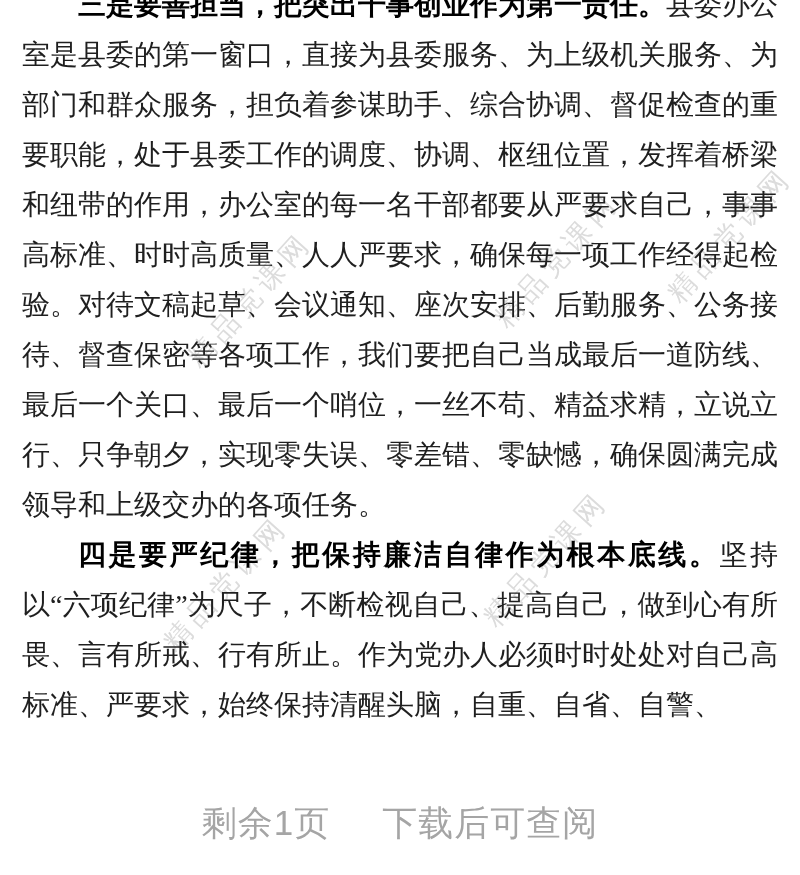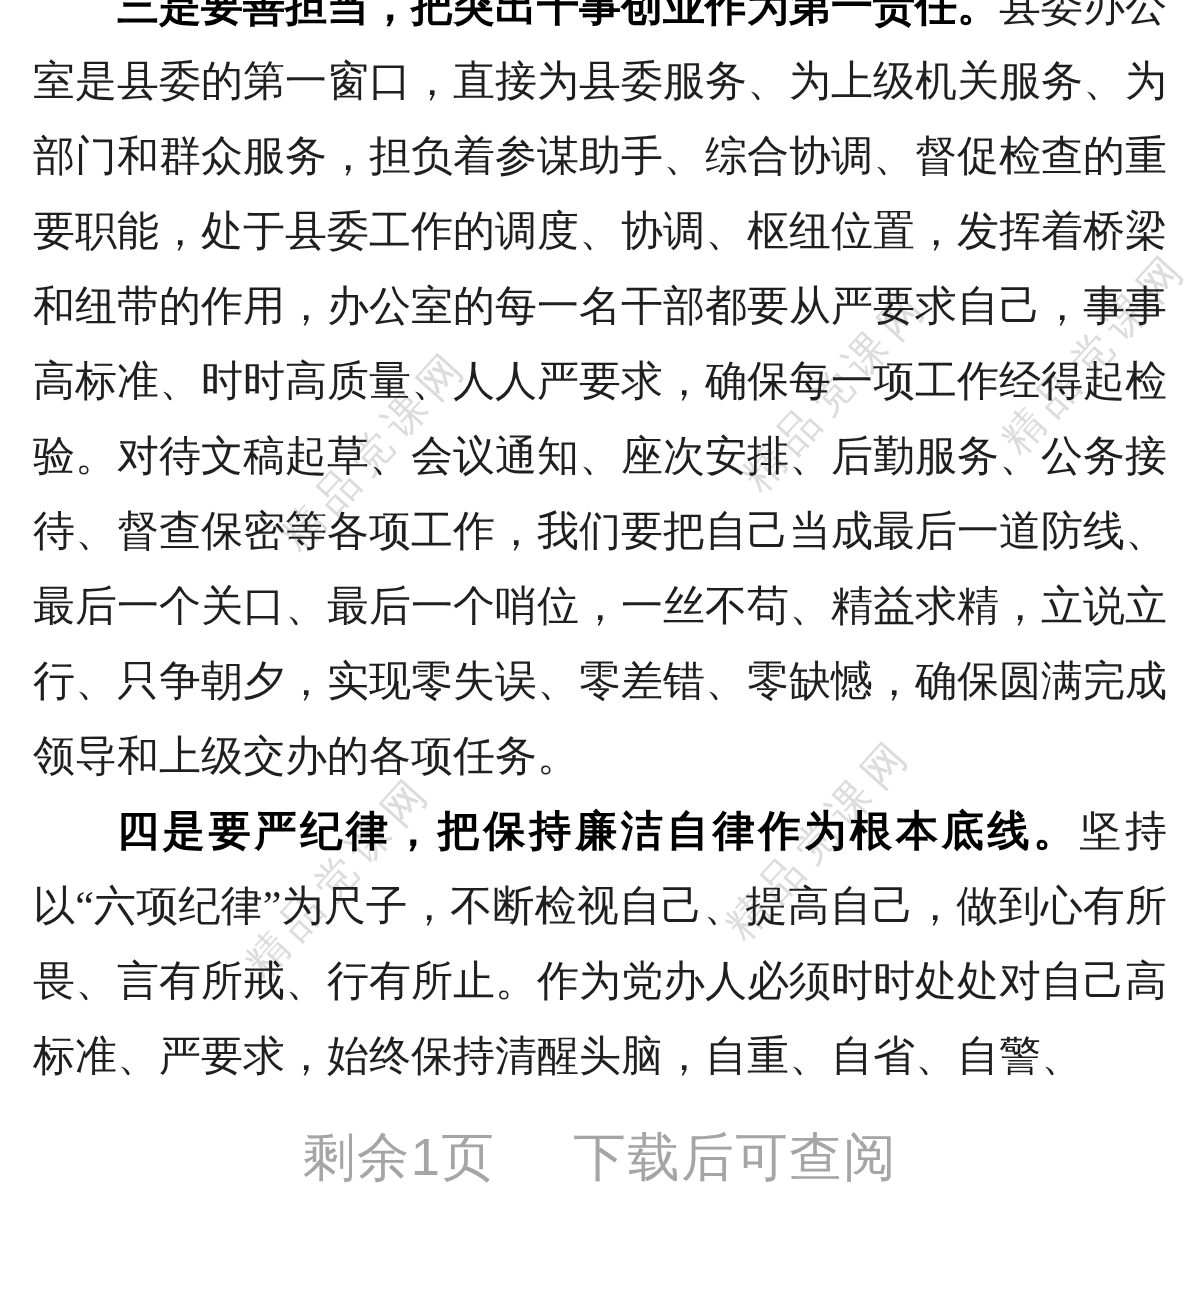--- a/index.html
+++ b/index.html
@@ -40,21 +40,21 @@
   .text-block p {
     margin: 0;
     text-indent: 2em;
   }
   .para-lead {
     font-weight: 700;
     color: #000000;
   }
   .page-footer {
     position: absolute;
-    top: 748px;
+    top: 800px;
     left: 0;
     width: 100%;
     text-align: center;
     font-family: "Liberation Sans", "DejaVu Sans", sans-serif;
     font-size: 35px;
     color: #a5a5a5;
     letter-spacing: 1px;
   }
   .page-footer .hint { margin-left: 52px; }
 </style>

